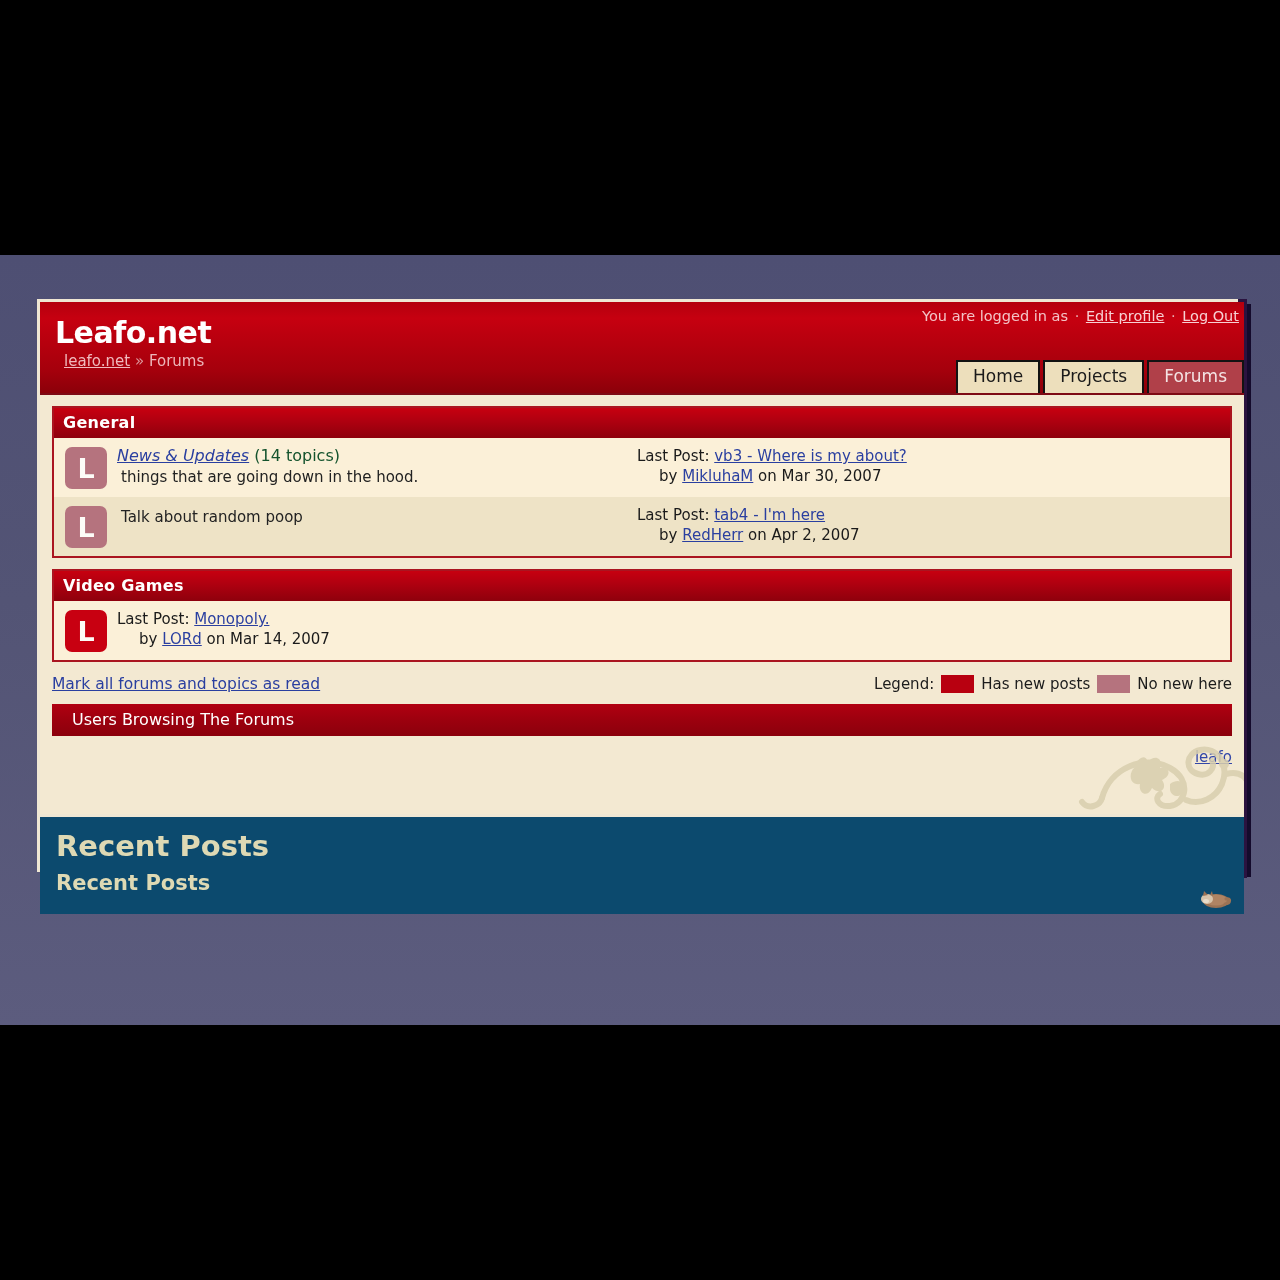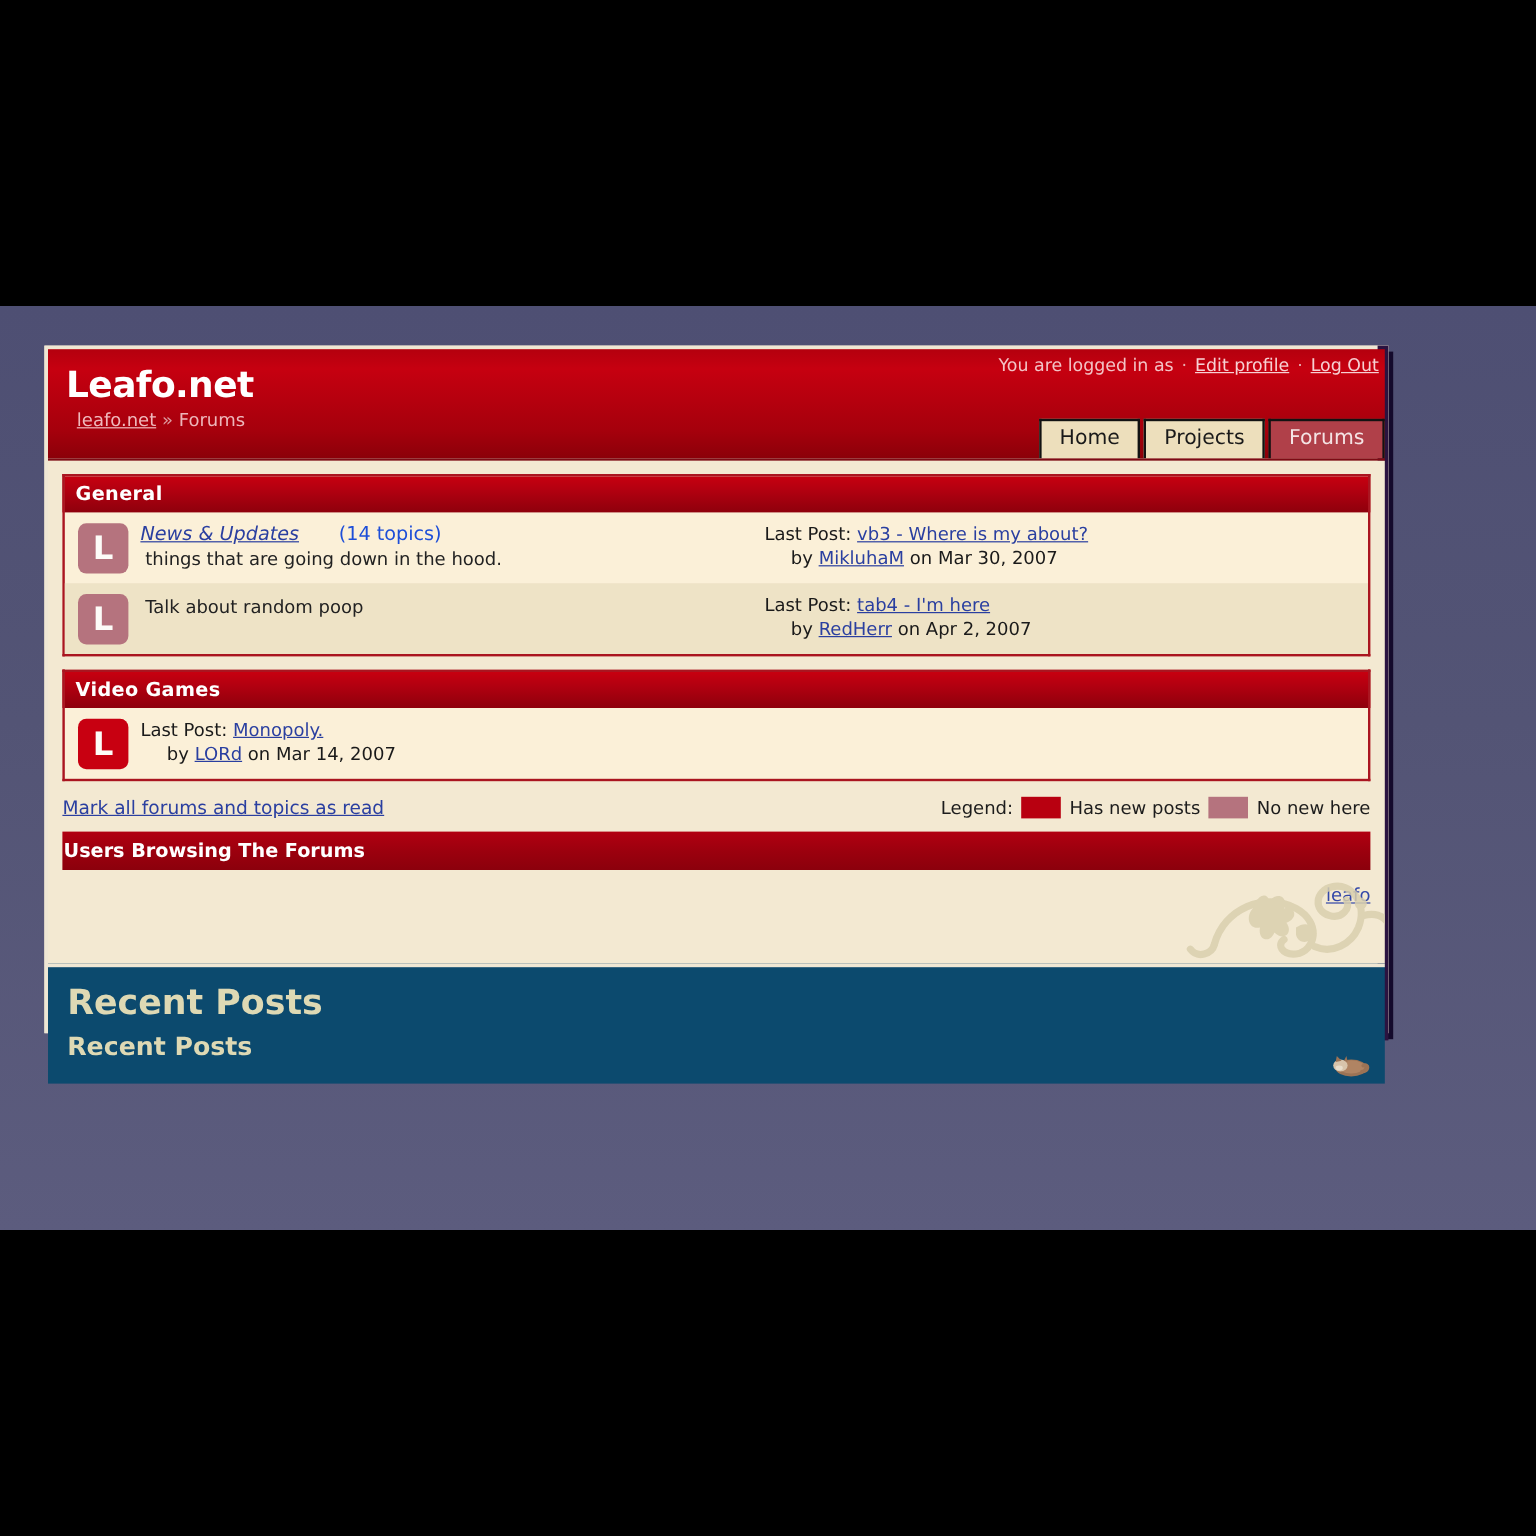--- a/index.html
+++ b/index.html
@@ -18,22 +18,22 @@
   .band-bottom { position:absolute; left:0; top:1025px; width:1280px; height:255px; background:#000; }
 
   .viewport {
     position: absolute; left: 0; top: 255px;
     width: 1280px; height: 770px;
     background: linear-gradient(180deg, #4e4f73 0%, #535475 45%, #5c5c7e 100%);
   }
 
   
   .page {
-    position: absolute; left: 37px; top: 33px;
-    width: 1120px; height: 573px;
+    position: absolute; left: 37px; top: 44px;
+    width: 1210px; height: 573px;
     background: #f3e9d2;
     border: 3px solid #efe7d4;
     box-shadow: 4px 5px 0 #140a2c;
   }
   .page-right-strip {
     position:absolute; right:-3px; top:-3px; width:9px; height:579px;
     background:#2b1340;
   }
 
   
@@ -111,37 +111,37 @@
     display:flex; align-items:center; justify-content:center;
     color:#fdfcf8; font-weight:bold; font-size:27px; line-height:1;
     font-family:"DejaVu Sans","Liberation Sans",sans-serif;
   }
   .fico.new  { background:#c80011; }
   .fico.old  { background:#b5737e; }
   .fmain { flex: 0 0 520px; padding-top: 1px; }
   .ftitle { font-size:16px; color:#1a1a1a; }
   .ftitle a { color:#2a3fa0; text-decoration:underline;font-style:italic; }
   .ftitle a.bold { font-weight:bold; color:#1f3499; }
-  .ftitle .cnt { color:#1d4ed8;margin-left:28px; }
+  .ftitle .cnt { color:#14532d; }
   .fdesc { font-size:15px; color:#222; padding: 3px 0 0 4px; }
   .flast { font-size:15px; color:#1a1a1a; padding-top:2px; }
   .flast a { color:#2a3fa0; text-decoration: underline; }
   .flast .l2 { display:block; padding-left:22px; padding-top:2px; }
 
   .midrow { display:flex; justify-content:space-between; align-items:center; padding: 2px 0 3px 0; }
   .marklink { font-size:15.5px; color:#2a3fa0; text-decoration:underline; }
   .legend { display:flex; align-items:center; font-size:15px; color:#1c1c1c; white-space:nowrap; }
   .legend .sw { width:33px; height:18px; display:inline-block; margin: 0 7px; }
   .legend .sw.new { background:#b80010; }
   .legend .sw.old { background:#b5737e; }
 
   .ubar {
     background: linear-gradient(180deg,#b10011 0%, #9c000e 50%, #8b000c 100%);
-    color:#ffffff; font-weight:bold; font-size:16px;
-    padding: 6px 0 7px 1px; margin-top:8px;
+    color:#ffffff; font-weight:normal; font-size:16px;
+    padding: 6px 0 7px 20px; margin-top:8px;
   }
   .ulist { padding: 12px 0 0 8px; font-size:15px;text-align:right; }
   .ulist a { color:#3347a8; text-decoration:underline; }
 
   
   .footer {
     position:relative;
     height: 100px;
     background:#0c4a6e;
     border-top: 3px solid #efe7d4;

